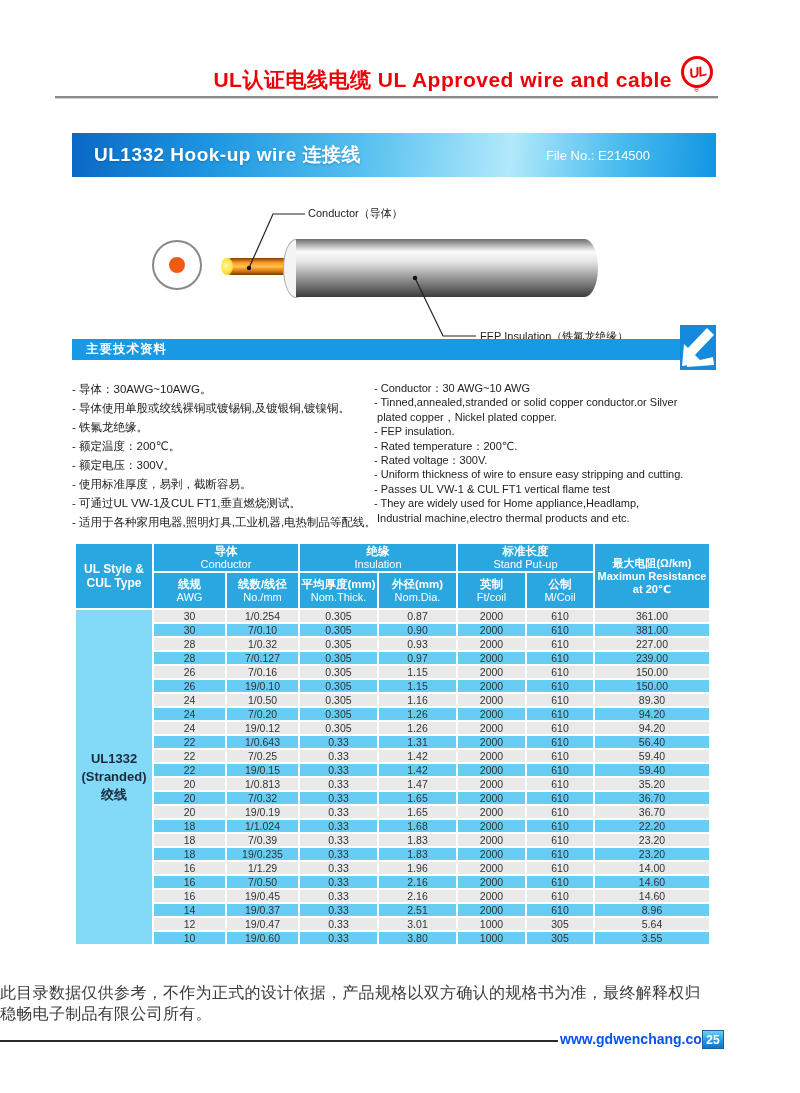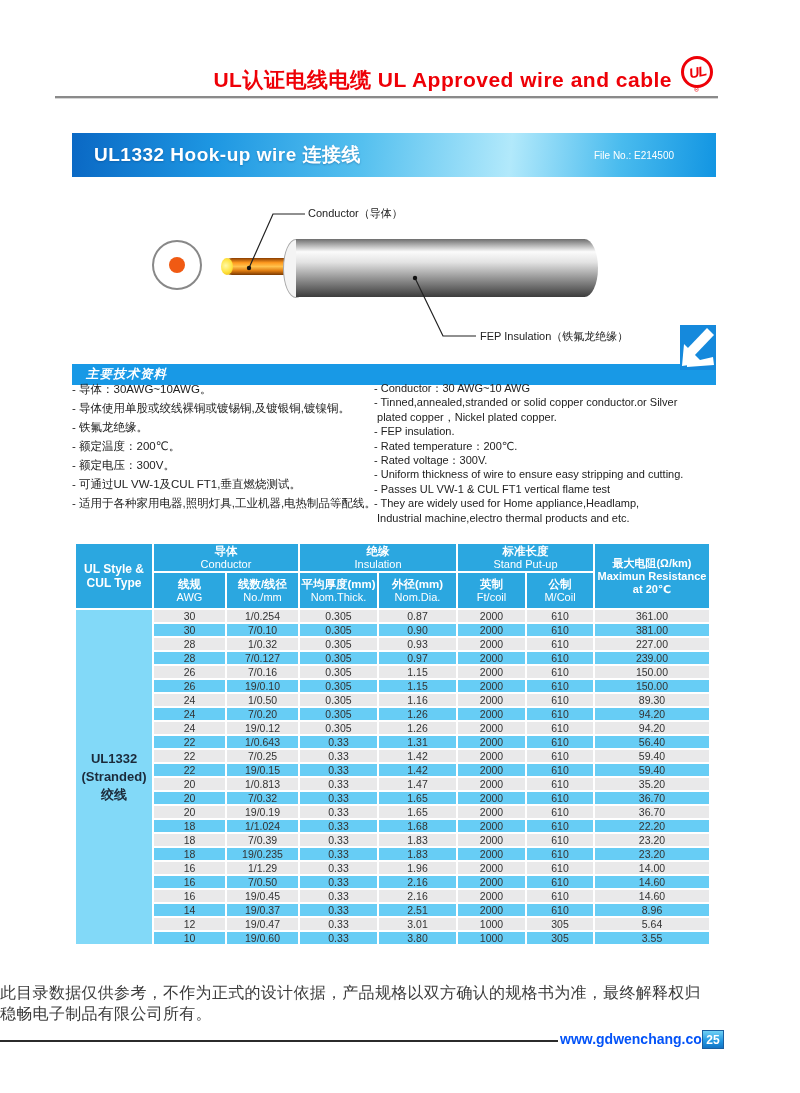--- a/index.html
+++ b/index.html
@@ -16,21 +16,21 @@
   .ul-reg{position:absolute;left:694px;top:86px;font-size:7px;color:#ee0007;}
   .top-rule{position:absolute;left:55px;top:96px;width:663px;height:2px;background:#8a8a8a;
     border-bottom:1px solid #d5d5d5;}
 
   
   .banner{position:absolute;left:72px;top:133px;width:644px;height:44px;
     background:linear-gradient(95deg,#0a68c4 0%,#1e97e2 22%,#55c0ef 45%,#b2e9fb 68%,#49bbee 85%,#1295e2 100%);
     display:flex;align-items:center;}
   .banner-title{color:#fff;font-size:19px;font-weight:bold;margin-left:22px;letter-spacing:0.5px;
     text-shadow:0 1px 2px rgba(0,60,120,.35);}
-  .banner-file{position:absolute;left:474px;color:#fff;font-size:10px;margin-left:48px;}
+  .banner-file{position:absolute;left:474px;color:#fff;font-size:13px;}
 
   
   .diagram{position:absolute;left:0;top:190px;width:800px;height:160px;}
   .xsec-circle{position:absolute;left:152px;top:50px;width:46px;height:46px;border:2px solid #888;
     border-radius:50%;background:#fff;display:flex;align-items:center;justify-content:center;}
   .xsec-dot{width:16px;height:16px;border-radius:50%;background:#f05a13;}
   .conductor-rod{position:absolute;left:224px;top:68px;width:80px;height:17px;border-radius:8px 0 0 8px;
     background:linear-gradient(180deg,#8a3d00 0%,#ff9a1f 28%,#ffc24d 50%,#e07c10 75%,#7a3a02 100%);}
   .conductor-tip{position:absolute;left:221px;top:68px;width:12px;height:17px;border-radius:50%;
     background:radial-gradient(circle at 40% 45%,#fff9a8 0%,#ffe23e 55%,#e8b400 100%);}
@@ -38,22 +38,22 @@
     background:#f4f4f4;border:1px solid #a8a8a8;}
   .cylinder{position:absolute;left:296px;top:49px;width:302px;height:58px;
     border-radius:0 14px 14px 0 / 0 30px 30px 0;
     background:linear-gradient(180deg,#6e6e6e 0%,#fbfbfb 22%,#e3e3e3 40%,#949494 68%,#3c3c3c 100%);}
   .leader-svg{position:absolute;left:0;top:0;width:800px;height:160px;}
   .diagram-label{position:absolute;font-size:11px;color:#222;white-space:nowrap;}
   .lbl-conductor{left:308px;top:16px;}
   .lbl-fep{left:480px;top:139px;}
 
   
-  .tech-bar{position:absolute;left:72px;top:364px;width:644px;height:21px;background:#1899e6;
-    display:flex;align-items:center;font-style:italic;}
+  .tech-bar{position:absolute;left:72px;top:339px;width:644px;height:21px;background:#1899e6;
+    display:flex;align-items:center;}
   .tech-bar-zh{color:#fff;font-size:12.5px;font-weight:bold;margin-left:14px;letter-spacing:1px;}
   .tech-bar-en{position:absolute;left:297px;color:#fff;font-size:12.5px;margin-top:32px;}
   .corner-arrow{position:absolute;left:680px;top:325px;width:36px;height:45px;}
 
   
   .specs-zh{position:absolute;left:72px;top:380px;width:305px;margin:0;padding:0;list-style:none;
     font-size:11.5px;color:#222;}
   .specs-zh li{line-height:18px;margin-bottom:1px;}
   .specs-en{position:absolute;left:374px;top:381px;width:345px;margin:0;padding:0;list-style:none;
     font-size:11px;color:#222;}
@@ -131,20 +131,21 @@
     <polygon points="2,41 4,19 23,38" fill="#fff"></polygon>
     <polygon points="7,38 33,32 34,40 7,42" fill="#fff"></polygon>
   </svg>
 
   <ul class="specs-zh">
       <li>导体：30AWG~10AWG。</li>
       <li>导体使用单股或绞线裸铜或镀锡铜,及镀银铜,镀镍铜。</li>
       <li>铁氟龙绝缘。</li>
       <li>额定温度：200℃。</li>
       <li>额定电压：300V。</li>
+      <li>使用标准厚度，易剥，截断容易。</li>
       <li>可通过UL VW-1及CUL FT1,垂直燃烧测试。</li>
       <li>适用于各种家用电器,照明灯具,工业机器,电热制品等配线。</li>
     </ul>
   <ul class="specs-en">
       <li>Conductor：30 AWG~10 AWG</li>
       <li>Tinned,annealed,stranded or solid copper conductor.or Silver
  plated copper，Nickel plated copper.</li>
       <li>FEP insulation.</li>
       <li>Rated temperature：200℃.</li>
       <li>Rated voltage：300V.</li>

